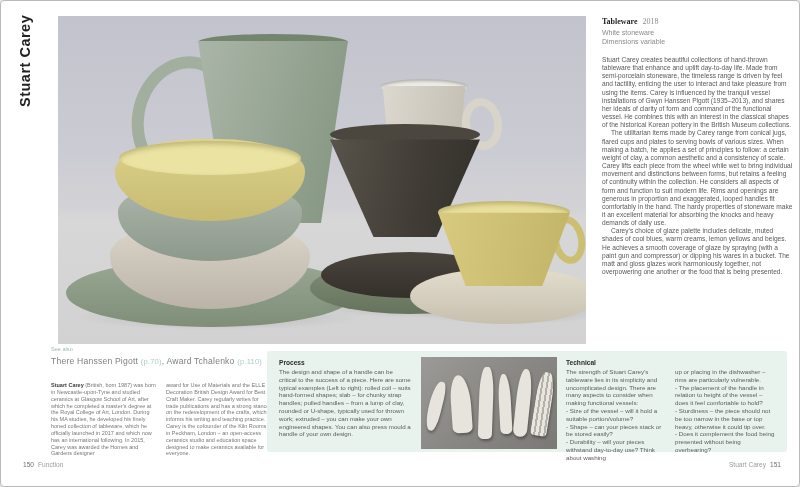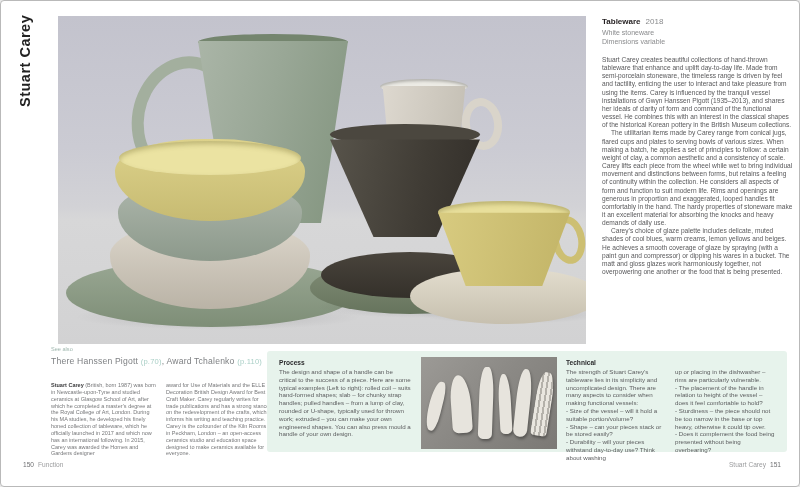--- a/index.html
+++ b/index.html
@@ -54,22 +54,22 @@
   .cup-rim{left:380px;top:185px;width:132px;height:22px;border-radius:50%;
      background:#e8df9b;box-shadow:inset 0 3px 4px rgba(110,100,40,.35);}
   .cup-yellow{left:380px;top:192px;width:132px;height:78px;
      clip-path:polygon(0% 6%,100% 6%,79% 100%,21% 100%);
      background:linear-gradient(100deg,#d8cb80,#c2b467);}
   .cup-handle{left:494px;top:200px;width:33px;height:48px;border:7px solid #cdbf72;border-radius:50%;transform:rotate(-10deg);}
 
   
   .article{position:absolute;left:601px;top:16px;width:191px;}
   .article-title{font-size:8px;color:#231f20;}
-  .article-title .t{font-weight:bold;}
-  .article-title .y{color:#8a8b8d;font-weight:normal;margin-left:5px;}
+  .article-title .t{font-weight:bold;font-family:Liberation Serif, serif;}
+  .article-title .y{color:#8a8b8d;font-weight:normal;margin-left:5px;font-family:Liberation Serif, serif;}
   .article-meta{font-size:7px;color:#8a8b8d;line-height:9px;margin-top:2px;}
   .article-body{margin-top:10px;font-size:6.6px;line-height:8.15px;color:#59595b;text-align:left;}
   .article-body p{margin:0;}
   .article-body p + p{text-indent:9px;}
 
   
   .see-also-label{position:absolute;left:50px;top:345px;font-size:5.6px;color:#9fb7ae;}
   .see-also-line{position:absolute;left:50px;top:355px;font-size:8.6px;color:#7e8083;letter-spacing:.2px;}
   .see-also-line .ref{color:#a9cfc6;font-size:7.6px;}
   .bio{position:absolute;left:50px;top:381px;width:222px;display:flex;gap:9px;}

